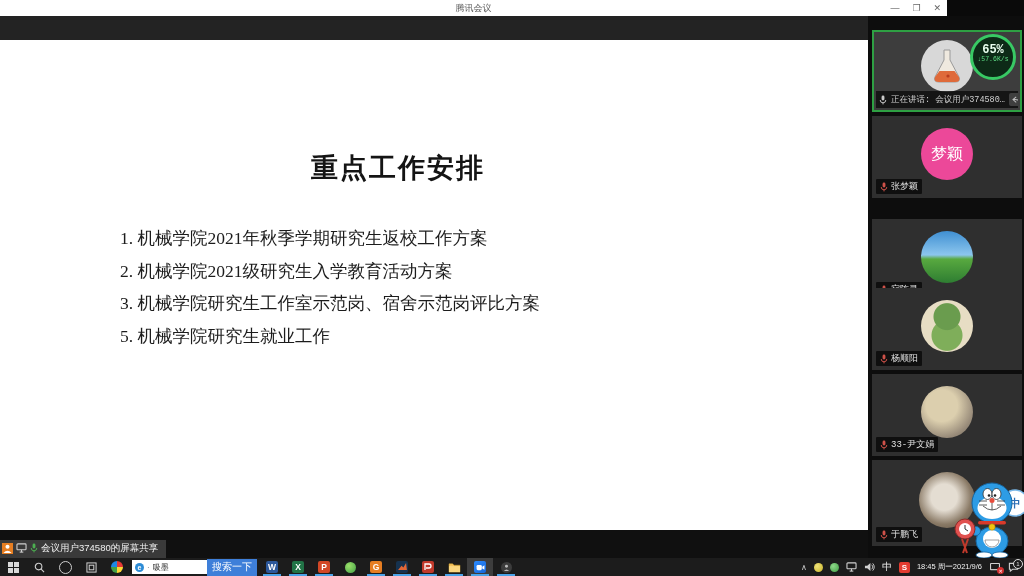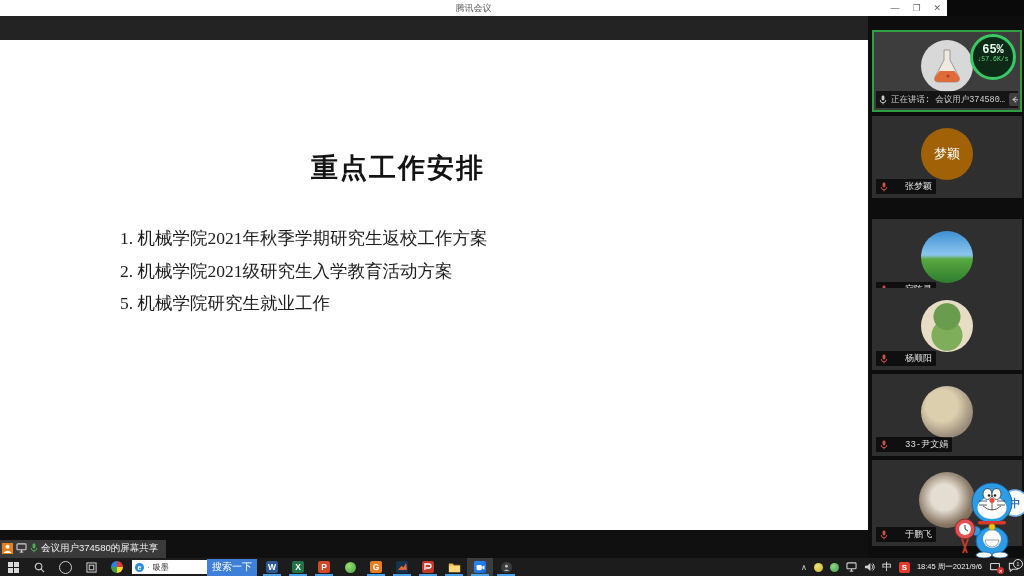--- a/index.html
+++ b/index.html
@@ -25,27 +25,27 @@
   .bottom-strip{position:absolute;left:0;top:530px;width:868px;height:28px;background:#101010;}
   .share-chip{position:absolute;left:0;top:540px;height:16px;background:#3a3a3a;display:flex;
               align-items:center;gap:3px;padding:0 8px 17px 2px;color:#f0f0f0;font-size:9.5px;z-index:4;}
 
   
   .sidebar{position:absolute;left:868px;top:16px;width:156px;height:542px;background:#0d0d0d;font-family:Liberation Mono, monospace;}
   .tile{position:absolute;left:4px;width:150px;height:82px;background:#2f2f2f;box-sizing:border-box;}
   .tile.active{border:2px solid #2ea043;background:#3d3d3d;}
   .av{position:absolute;left:50%;top:12px;transform:translateX(-50%);width:52px;height:52px;border-radius:50%;
       display:flex;align-items:center;justify-content:center;overflow:hidden;}
-  .av.blue{background:#a16207;color:#fff;font-size:13px;}
+  .av.blue{background:#ec4899;color:#fff;font-size:16px;}
   .av.landscape{background:linear-gradient(180deg,#3f8fd2 0%,#8cc6ee 46%,#58a93f 54%,#2e7d32 100%);}
   .av.bears{background:radial-gradient(circle at 50% 32%,#6a9c4e 0 13px,rgba(0,0,0,0) 14px),
                        radial-gradient(circle at 50% 68%,#7fae5a 0 15px,rgba(0,0,0,0) 16px),#e7ddc4;}
   .av.photo1{background:radial-gradient(circle at 40% 38%,#dccfae 0 35%,#9a8d7b 70%,#6b6156 100%);}
   .av.photo2{background:radial-gradient(circle at 45% 45%,#e4ddd2 0 30%,#8a7a66 62%,#4e4439 100%);}
-  .chip{position:absolute;left:4px;bottom:4px;display:flex;align-items:center;gap:17px;
+  .chip{position:absolute;left:4px;bottom:4px;display:flex;align-items:center;gap:3px;
         background:rgba(0,0,0,.68);padding:1px 4px;font-size:9px;color:#e0e0e0;border-radius:1px;white-space:nowrap;}
   .sbar{position:absolute;left:2px;right:2px;bottom:2px;height:17px;background:rgba(12,12,12,.82);
         display:flex;align-items:center;gap:4px;padding:0 3px;font-size:8.5px;color:#cfcfcf;white-space:nowrap;overflow:hidden;}
   .reply-chip{margin-left:auto;min-width:17px;height:13px;background:#3f3f3f;border-radius:2px;
               display:flex;align-items:center;justify-content:center;color:#bbb;font-size:9px;}
   .nbadge{position:absolute;right:4px;top:2px;width:46px;height:46px;border-radius:50%;background:#0d2a17;
           border:3px solid #38c964;box-sizing:border-box;text-align:center;color:#eafff0;z-index:2;}
   .nbadge .pct{font-size:12px;font-weight:bold;margin-top:7px;line-height:12px;}
   .nbadge .rate{font-size:6.5px;color:#5fdc85;line-height:8px;}
 
@@ -93,20 +93,21 @@
       <span>✕</span>
     </div>
   </div>
 
   <div class="dark-band"></div>
   <div class="slide">
     <div class="slide-title">重点工作安排</div>
     <div class="slide-list">
       <div class="li">1. 机械学院2021年秋季学期研究生返校工作方案</div>
       <div class="li">2. 机械学院2021级研究生入学教育活动方案</div>
+      <div class="li">3. 机械学院研究生工作室示范岗、宿舍示范岗评比方案</div>
       <div class="li">5. 机械学院研究生就业工作</div>
     </div>
   </div>
   <div class="bottom-strip"></div>
 
   <div class="share-chip">
     <span style="display:flex;">
       <svg width="11" height="11" viewBox="0 0 12 12">
           <rect x="0" y="0" width="12" height="12" fill="#e67e22"></rect>
           <circle cx="6" cy="4.2" r="2.2" fill="#fff"></circle>

